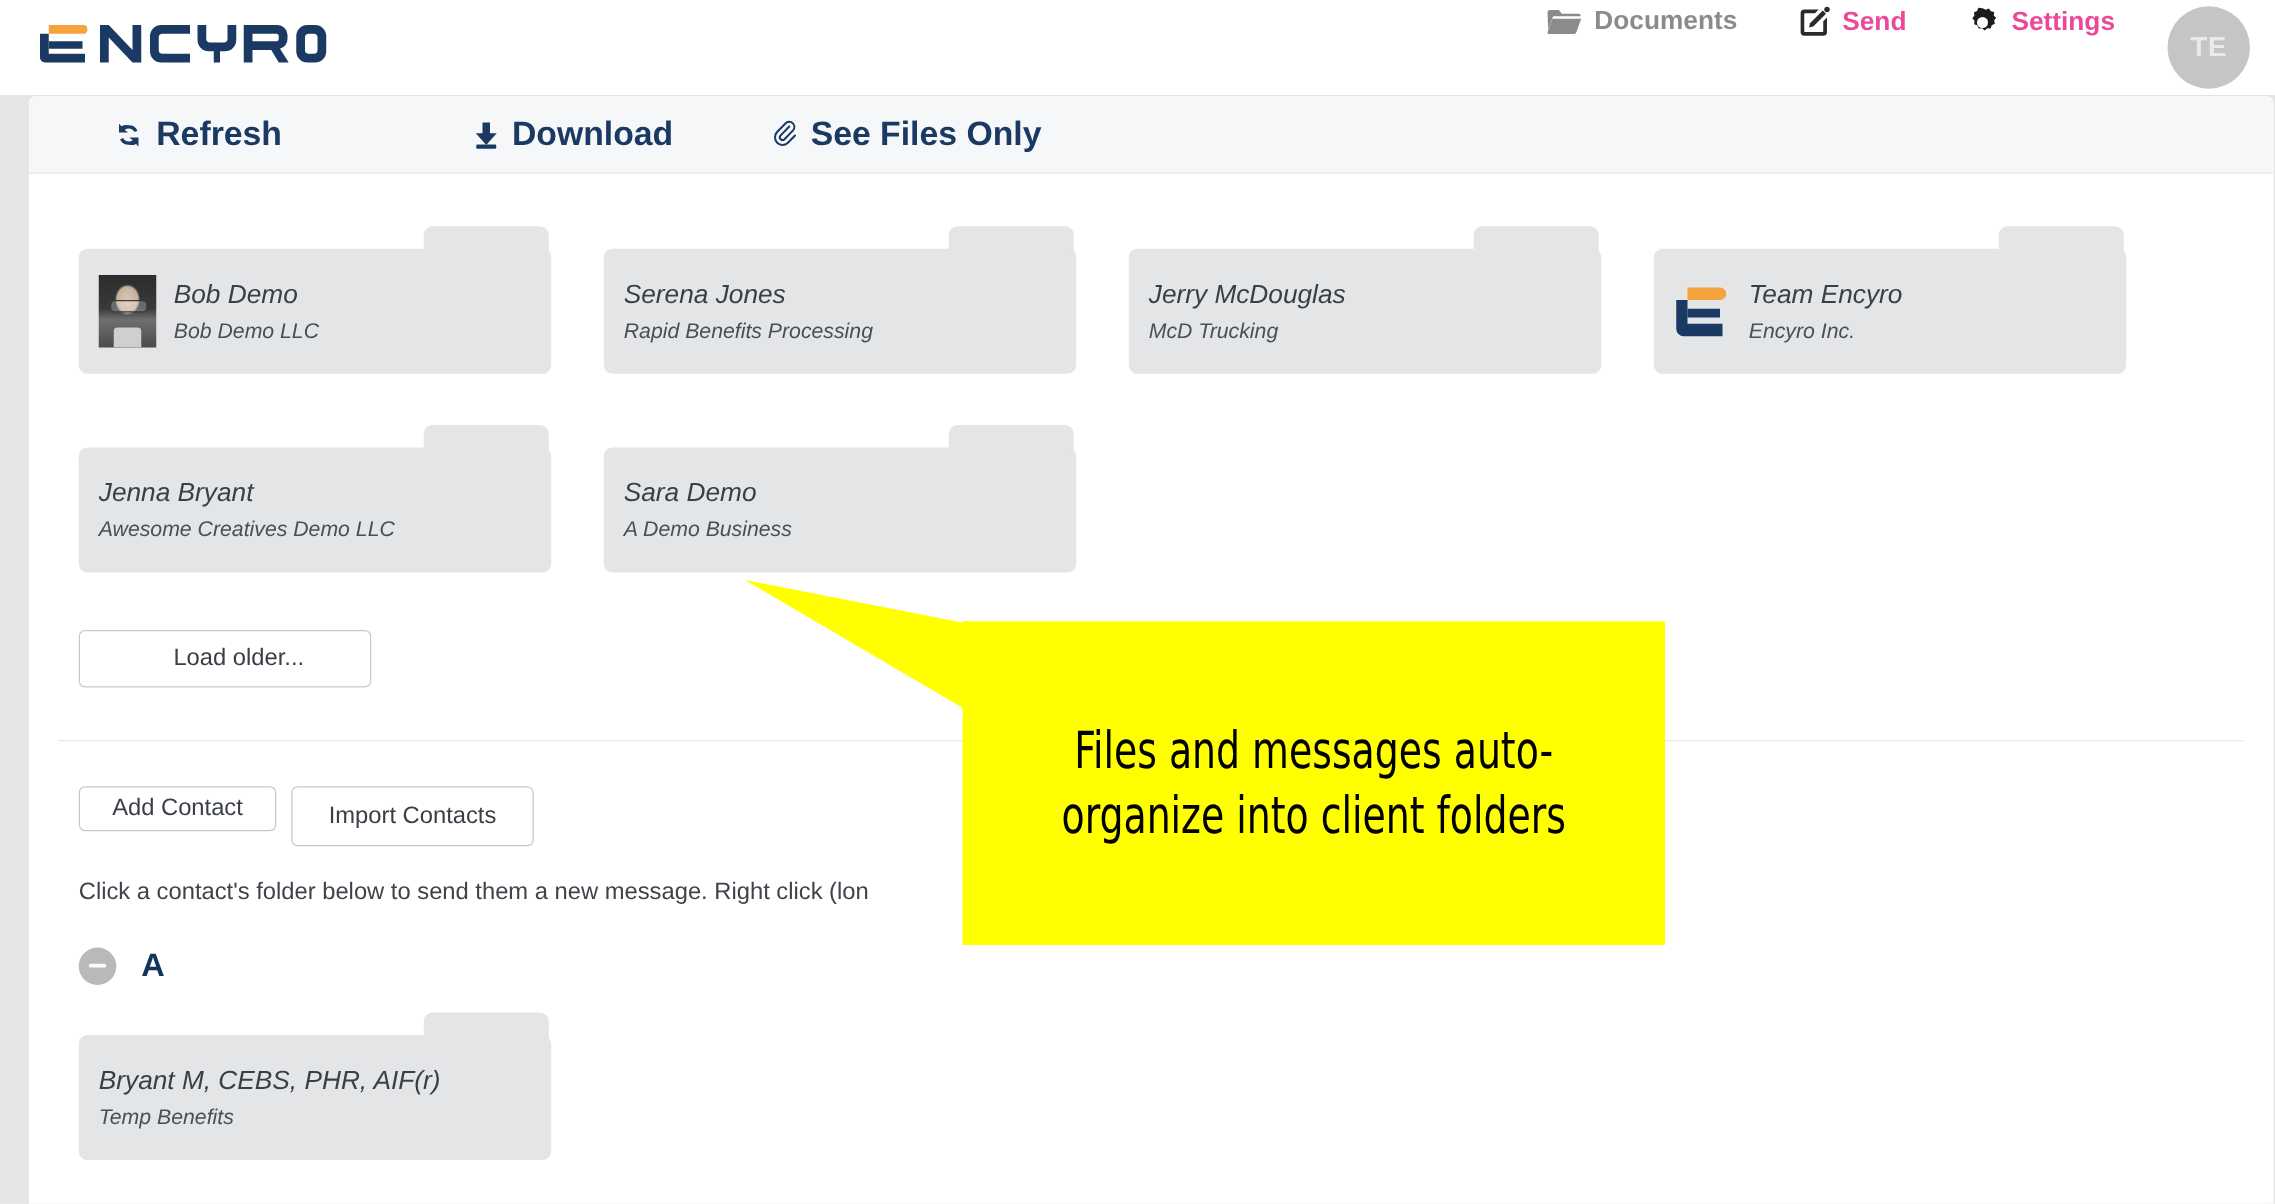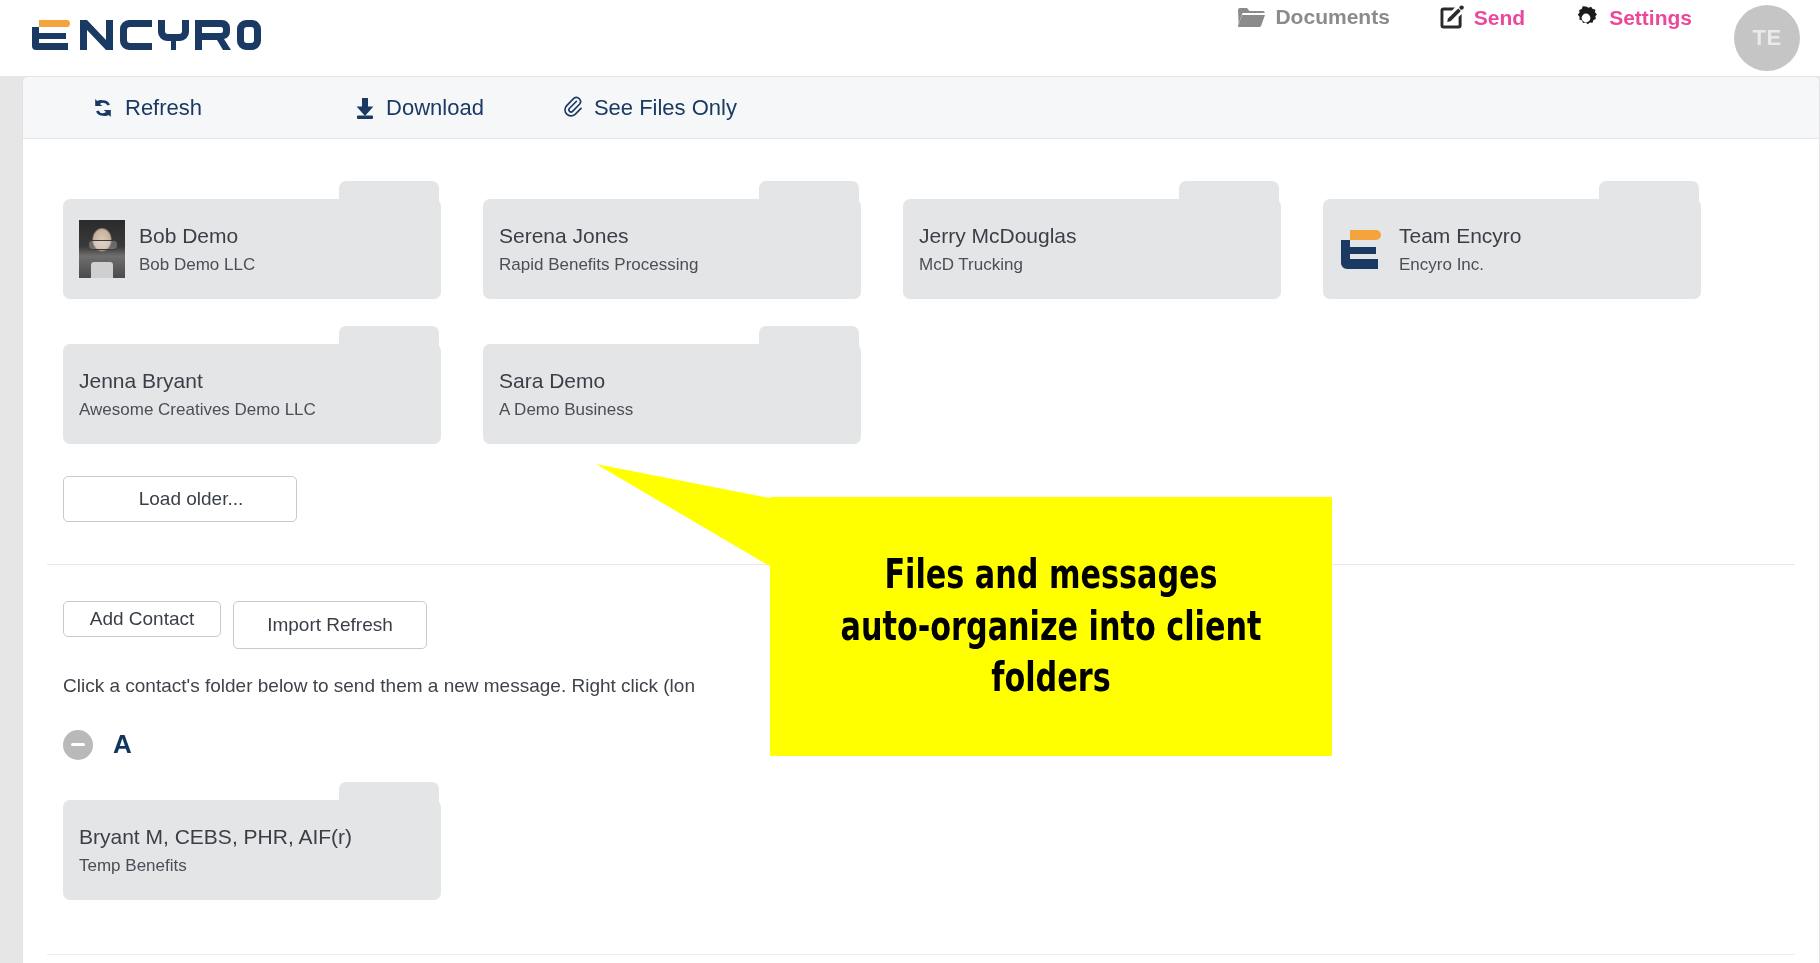--- a/index.html
+++ b/index.html
@@ -69,41 +69,42 @@
   .toolbar {
     height: 62px;
     background: #f6f7f9;
     border-bottom: 1px solid #e4e6e8;
     display: flex; align-items: center;
     padding-left: 68px;
   }
   .tool {
     display: flex; align-items: center; gap: 10px;
     color: #1b3a63;
-    font-size: 22px; font-weight: normal;
+    font-size: 27px; font-weight: bold;
     cursor: pointer;
     margin-right: 152px;
     white-space: nowrap;
   }
   .tool:nth-child(2) { margin-right: 78px; }
   .tool svg { display:block; }
 
   .body { position: relative; padding: 0; }
 
   
   .grid {
     display: flex; flex-wrap: wrap;
     padding: 42px 0 0 18px;
     gap: 0;
   }
   .cardwrap {
     width: 420px;
     height: 118px;
     position: relative;
-    margin-bottom: 27px;
+    margin-bottom: 41px;
+    font-style: italic;
   }
   .folder {
     position: absolute;
     left: 22px; top: 18px;
     width: 378px; height: 100px;
     background: #e4e5e7;
     border-radius: 7px;
     cursor: pointer;
     display: flex; align-items: center;
     padding-left: 16px;
@@ -220,21 +221,20 @@
     width: 1820px; height: 963px;
     pointer-events: none;
   }
   .callout-box {
     position: absolute;
     left: 770px; top: 497px;
     width: 562px; height: 259px;
     background: #ffff00;
     display: flex; align-items: center; justify-content: center;
     padding: 0 18px;
-    font-weight: bold;
   }
   .callout-text {
     font-family: "DejaVu Sans Condensed", "Liberation Sans Narrow", "Liberation Sans", sans-serif;
     font-size: 41px;
     line-height: 1.26;
     color: #000000;
     text-align: center;
     transform: scaleX(0.82);
     transform-origin: center;
     white-space: normal;
@@ -415,21 +415,21 @@
     </div>
 
     <div class="load-older-row">
       <div class="btn btn-load">Load older...</div>
     </div>
 
     <div class="hr"></div>
 
     <div class="actions">
       <div class="btn btn-add">Add Contact</div>
-      <div class="btn btn-import">Import Refresh</div>
+      <div class="btn btn-import">Import Contacts</div>
     </div>
 
     <div class="hint">Click a contact's folder below to send them a new message. Right click (lon</div>
 
     <div class="alpha-row">
       <div class="minus-btn">
           <span></span>
         </div>
       <div class="alpha-letter">A</div>
     </div>

